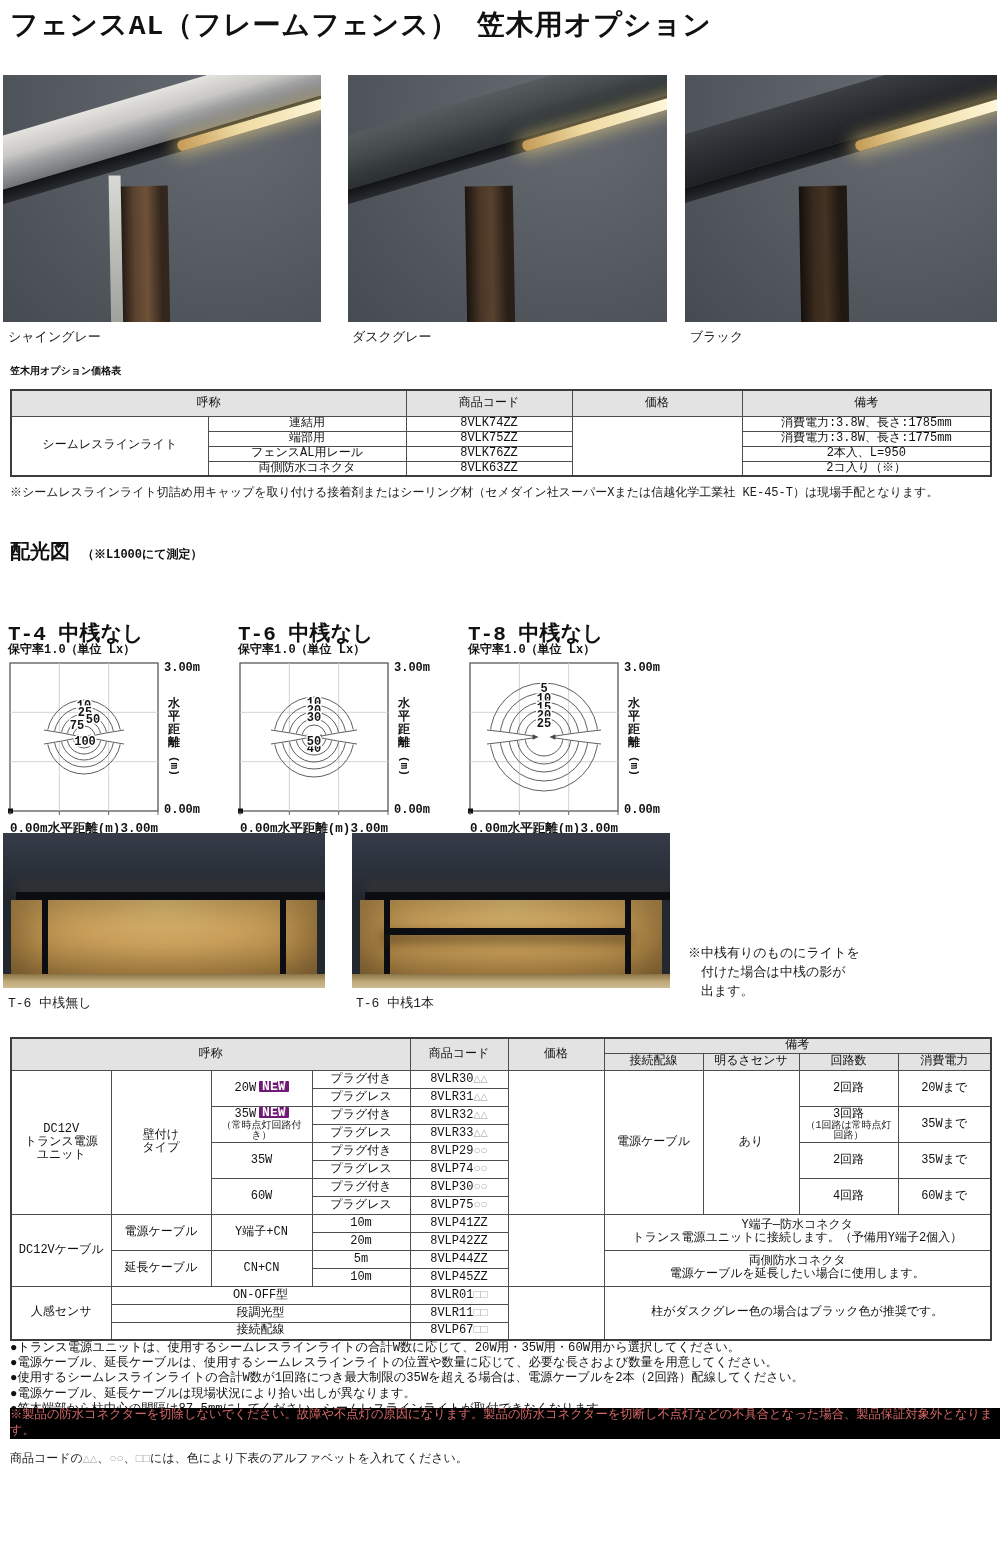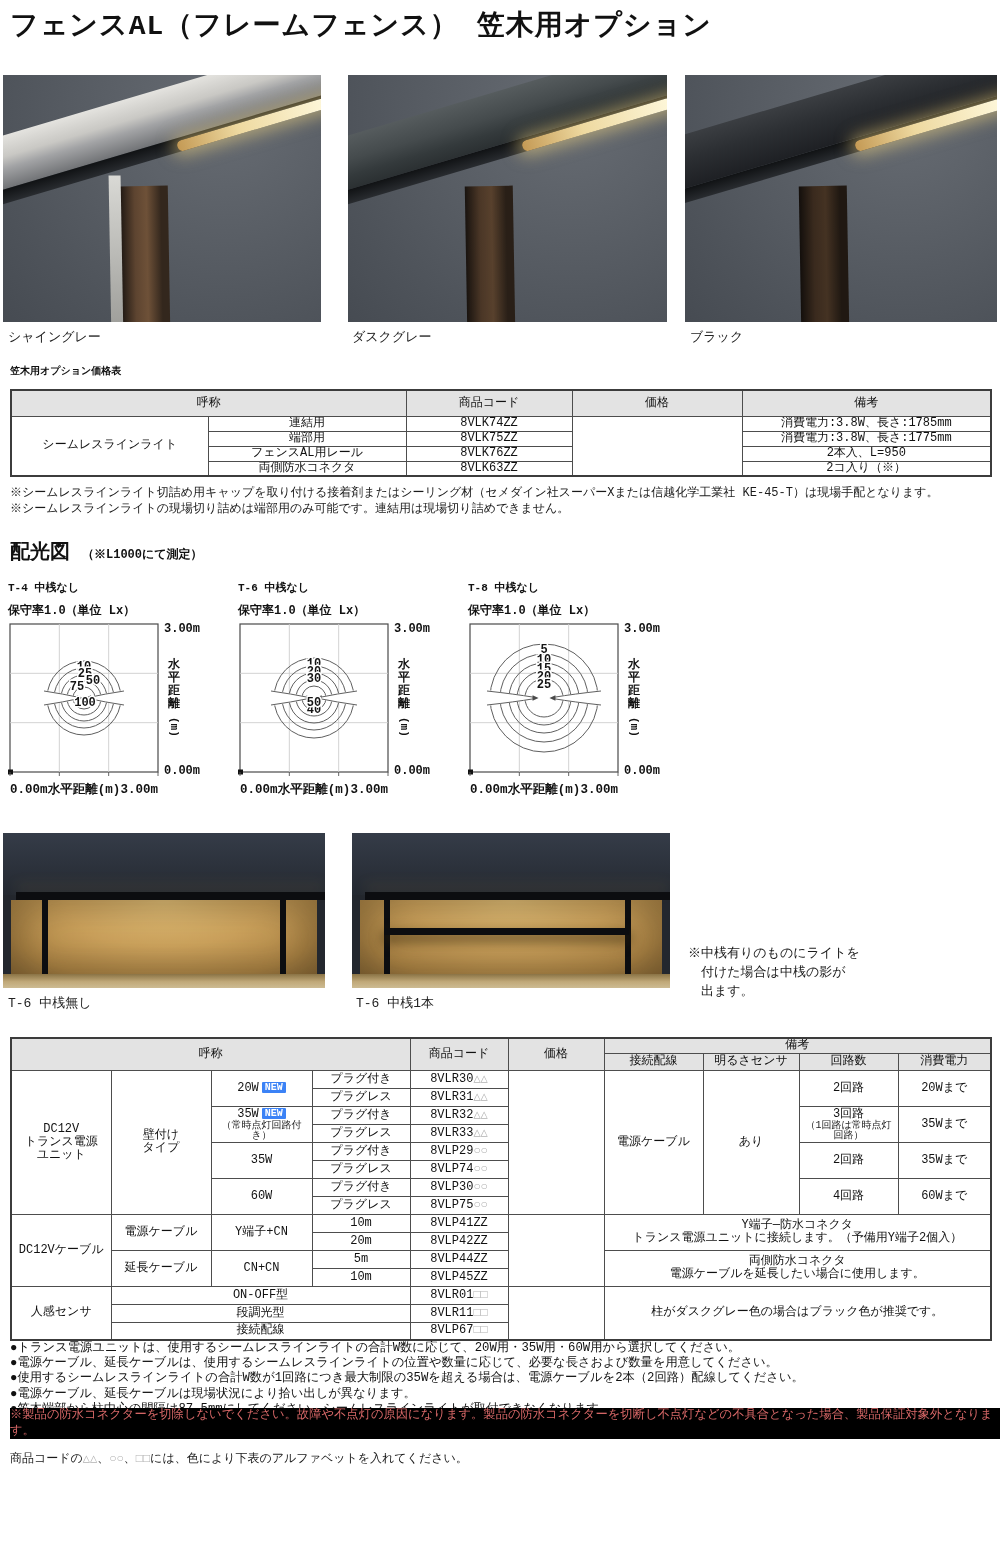--- a/index.html
+++ b/index.html
@@ -53,29 +53,29 @@
 
   
   table.tbl{border-collapse:collapse;table-layout:fixed;border:2px solid #3c3c3c;}
   .tbl td{border:1px solid #4d4d4d;font-size:12px;text-align:center;vertical-align:middle;
           padding:0 2px;overflow:hidden;line-height:13px;}
   .tbl thead td{background:#e3e3e3;}
   .t1{width:980px;} .t1 thead tr{height:26px;} .t1 tbody tr{height:15px;}
   .tmain{width:980px;} .tmain thead tr.hr1{height:15px;} .tmain thead tr.hr2{height:17px;}
   .tmain tbody tr{height:18px;}
   .tcolor{width:480px;} .tcolor thead tr{height:20px;} .tcolor tbody tr{height:19px;}
-  .badge{display:inline-block;background:#3b82f6;color:#fff;font-size:10px;font-weight:bold;
+  .badge{display:inline-block;background:#701a75;color:#fff;font-size:13px;font-weight:bold;
          padding:0 3px;margin-left:3px;line-height:11px;vertical-align:1px;border-radius:1px;}
   .sub-line{display:block;font-size:10px;line-height:10px;color:#222;}
   .sym{color:#b2b2b2;}
   .ln{display:block;}
 
   
   .chart-block{position:absolute;top:0;width:218px;}
-  .chart-title{font-size:11px;font-weight:bold;height:22px;}
+  .chart-title{font-size:21px;font-weight:bold;height:22px;margin-top:39px;}
   .chart-sub{display:flex;width:150px;font-size:12px;font-weight:bold;height:16px;}
 </style>
 </head>
 <body>
 
 <div class="page">
 
   <h1 class="title">フェンスAL（フレームフェンス） 笠木用オプション</h1>
 
   <div class="photo-top p-shine" style="left:3px;width:318px;">
@@ -144,21 +144,20 @@
           </tr>
           <tr>
             <td>両側防水コネクタ</td>
             <td>8VLK63ZZ</td>
             <td>2コ入り（※）</td>
           </tr>
         </tbody>
       </table>
     </div>
   <div class="note" style="left:10px;top:486px;">※シームレスラインライト切詰め用キャップを取り付ける接着剤またはシーリング材（セメダイン社スーパーXまたは信越化学工業社 KE-45-T）は現場手配となります。</div>
-  <div class="note" style="left:10px;top:502px;">※シームレスラインライトの現場切り詰めは端部用のみ可能です。連結用は現場切り詰めできません。</div>
 
   <div class="h2big" style="left:10px;top:538px;">
     <span>配光図</span>
     <span class="small">（※L1000にて測定）</span>
   </div>
   <div class="abs" id="charts-row" style="left:0;top:580px;width:1000px;height:225px;">
       <div class="chart-block" style="left: 8px;"><div class="chart-title">T-4 中桟なし</div><div class="chart-sub">
           <span>保守率1.0</span>
           <span>（単位 Lx）</span>
         </div><svg width="212" height="182" viewBox="0 0 212 182">

